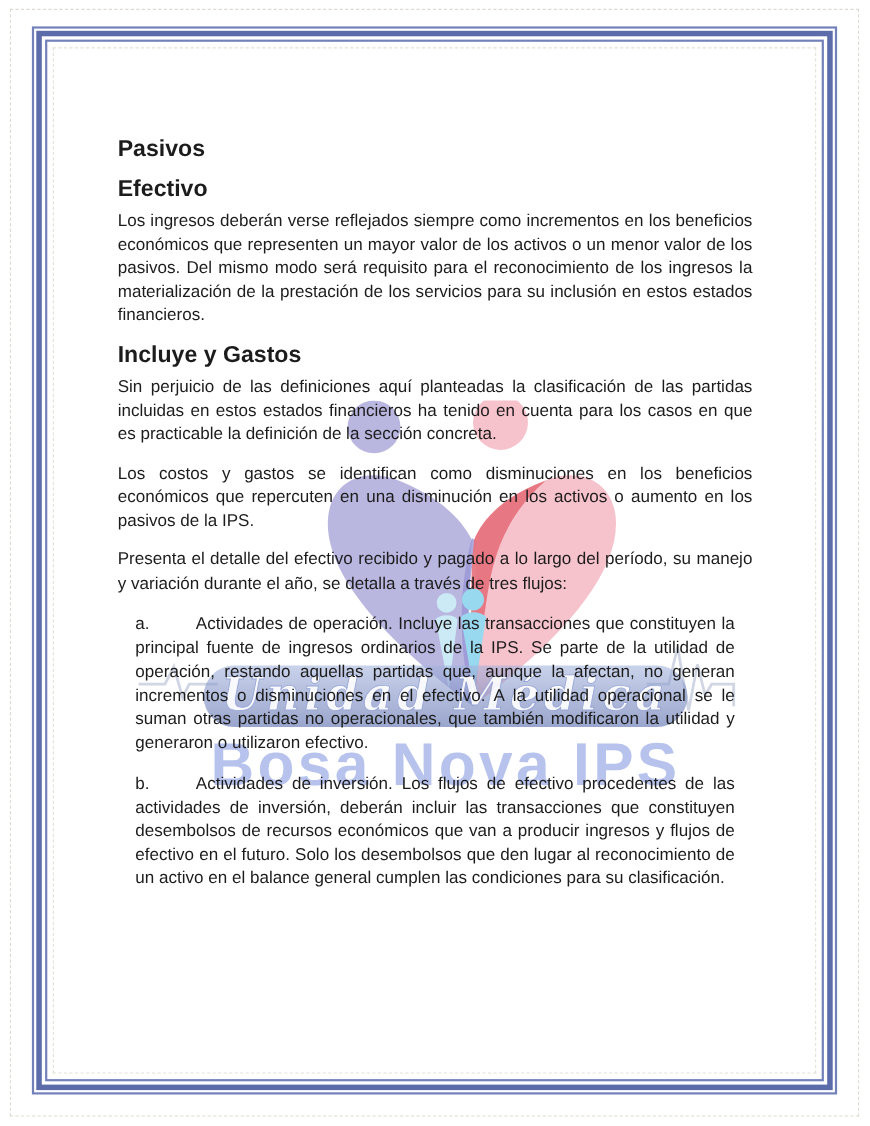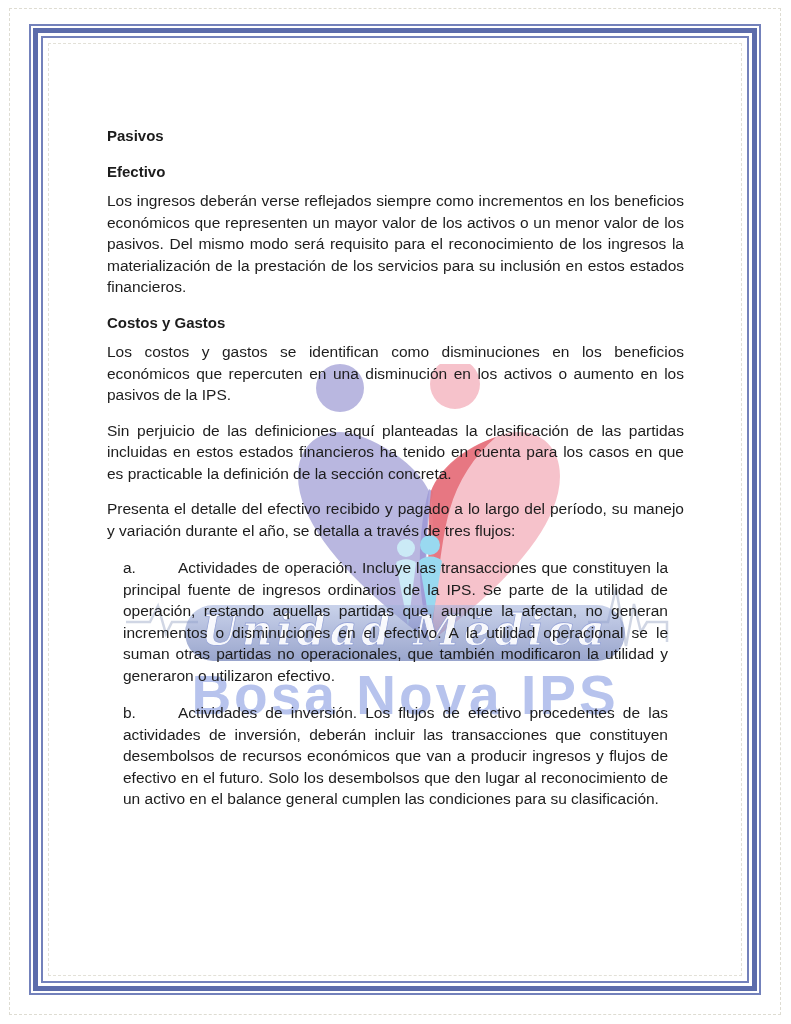--- a/index.html
+++ b/index.html
@@ -29,21 +29,21 @@
   }
   .watermark svg { display:block; width:565px; height:360px; }
 
   
   .content {
     position:absolute; left:107px; top:125px; width:577px; z-index:1;
     color:#1c1c1c; font-size:15.5px; line-height:21.5px;
     text-align:justify;
   }
   .section-heading {
-    font-weight:bold; font-size:15px; line-height:21.5px;
+    font-weight:bold; font-size:21px; line-height:21.5px;
     margin:14px 0 8px 0; text-align:left;
   }
   .content > .section-heading:first-child { margin-top:0; }
   .content p { margin:0 0 14px 0; }
   .list-item { margin:16px !important; }
   .list-block { margin-top:6px; }
   .marker { display:inline-block; width:55px; }
 </style>
 </head>
 <body>
@@ -97,23 +97,23 @@
     </svg>
   </div>
 
   <div class="content">
 
     <div class="section-heading">Pasivos</div>
 
     <div class="section-heading">Efectivo</div>
     <p>Los ingresos deberán verse reflejados siempre como incrementos en los beneficios económicos que representen un mayor valor de los activos o un menor valor de los pasivos. Del mismo modo será requisito para el reconocimiento de los ingresos la materialización de la prestación de los servicios para su inclusión en estos estados financieros.</p>
 
-    <div class="section-heading">Costos y Gastos</div>
+    <div class="section-heading">Incluye y Gastos</div>
+    <p>Sin perjuicio de las definiciones aquí planteadas la clasificación de las partidas incluidas en estos estados financieros ha tenido en cuenta para los casos en que es practicable la definición de la sección concreta.</p>
     <p>Los costos y gastos se identifican como disminuciones en los beneficios económicos que repercuten en una disminución en los activos o aumento en los pasivos de la IPS.</p>
-    <p>Sin perjuicio de las definiciones aquí planteadas la clasificación de las partidas incluidas en estos estados financieros ha tenido en cuenta para los casos en que es practicable la definición de la sección concreta.</p>
 
 
     <p>Presenta el detalle del efectivo recibido y pagado a lo largo del período, su manejo y variación durante el año, se detalla a través de tres flujos:</p>
 
     <div class="list-block">
       <p class="list-item"><span class="marker">a.</span><span>Actividades de operación. Incluye las transacciones que constituyen la principal fuente de ingresos ordinarios de la IPS. Se parte de la utilidad de operación, restando aquellas partidas que, aunque la afectan, no generan incrementos o disminuciones en el efectivo. A la utilidad operacional se le suman otras partidas no operacionales, que también modificaron la utilidad y generaron o utilizaron efectivo.</span></p>
       <p class="list-item"><span class="marker">b.</span><span>Actividades de inversión. Los flujos de efectivo procedentes de las actividades de inversión, deberán incluir las transacciones que constituyen desembolsos de recursos económicos que van a producir ingresos y flujos de efectivo en el futuro. Solo los desembolsos que den lugar al reconocimiento de un activo en el balance general cumplen las condiciones para su clasificación.</span></p>
     </div>
 
   </div>

